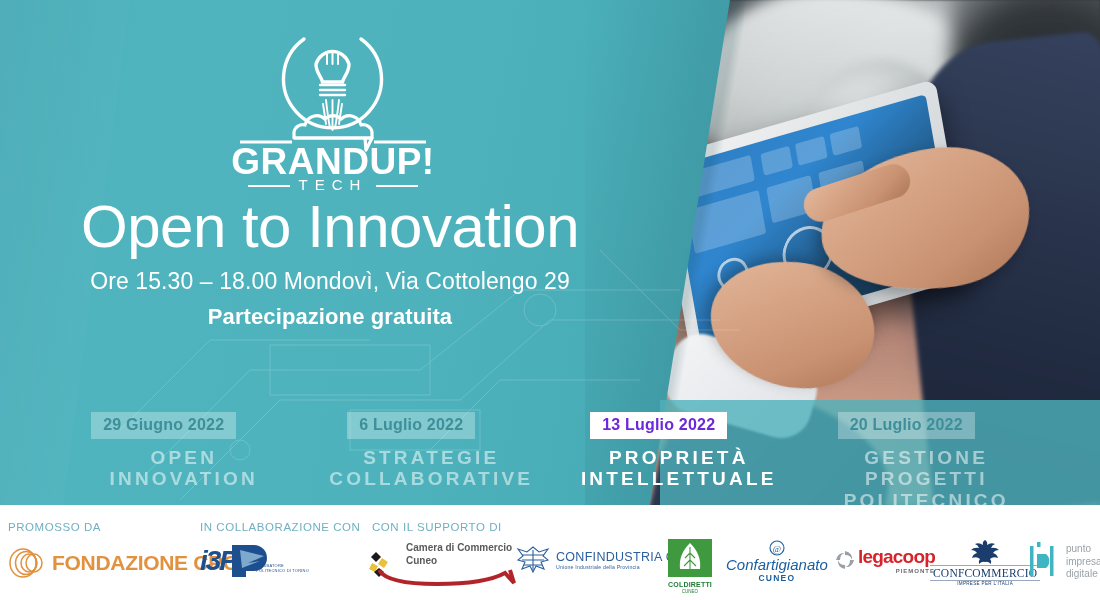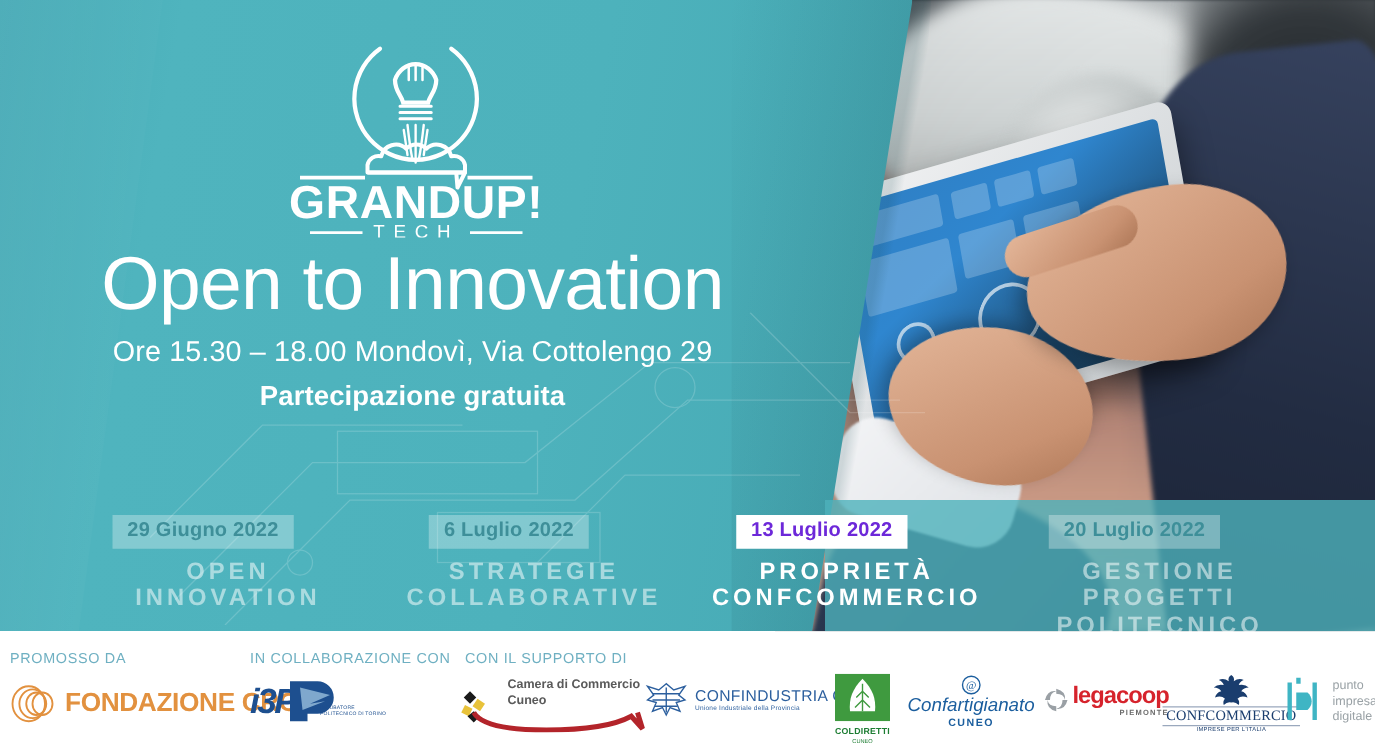--- a/index.html
+++ b/index.html
@@ -330,21 +330,21 @@
 INNOVATION</div>
       </div>
       <div class="session">
         <span class="pill">6 Luglio 2022</span>
         <div class="stitle" style="white-space: pre-line;">STRATEGIE
 COLLABORATIVE</div>
       </div>
       <div class="session active">
         <span class="pill">13 Luglio 2022</span>
         <div class="stitle" style="white-space: pre-line;">PROPRIETÀ
-CONFCOMMERCIO</div>
+INTELLETTUALE</div>
       </div>
       <div class="session">
         <span class="pill">20 Luglio 2022</span>
         <div class="stitle" style="white-space: pre-line;">GESTIONE PROGETTI
 POLITECNICO</div>
       </div>
     </div>
   </div>
 
   <div class="footer">

